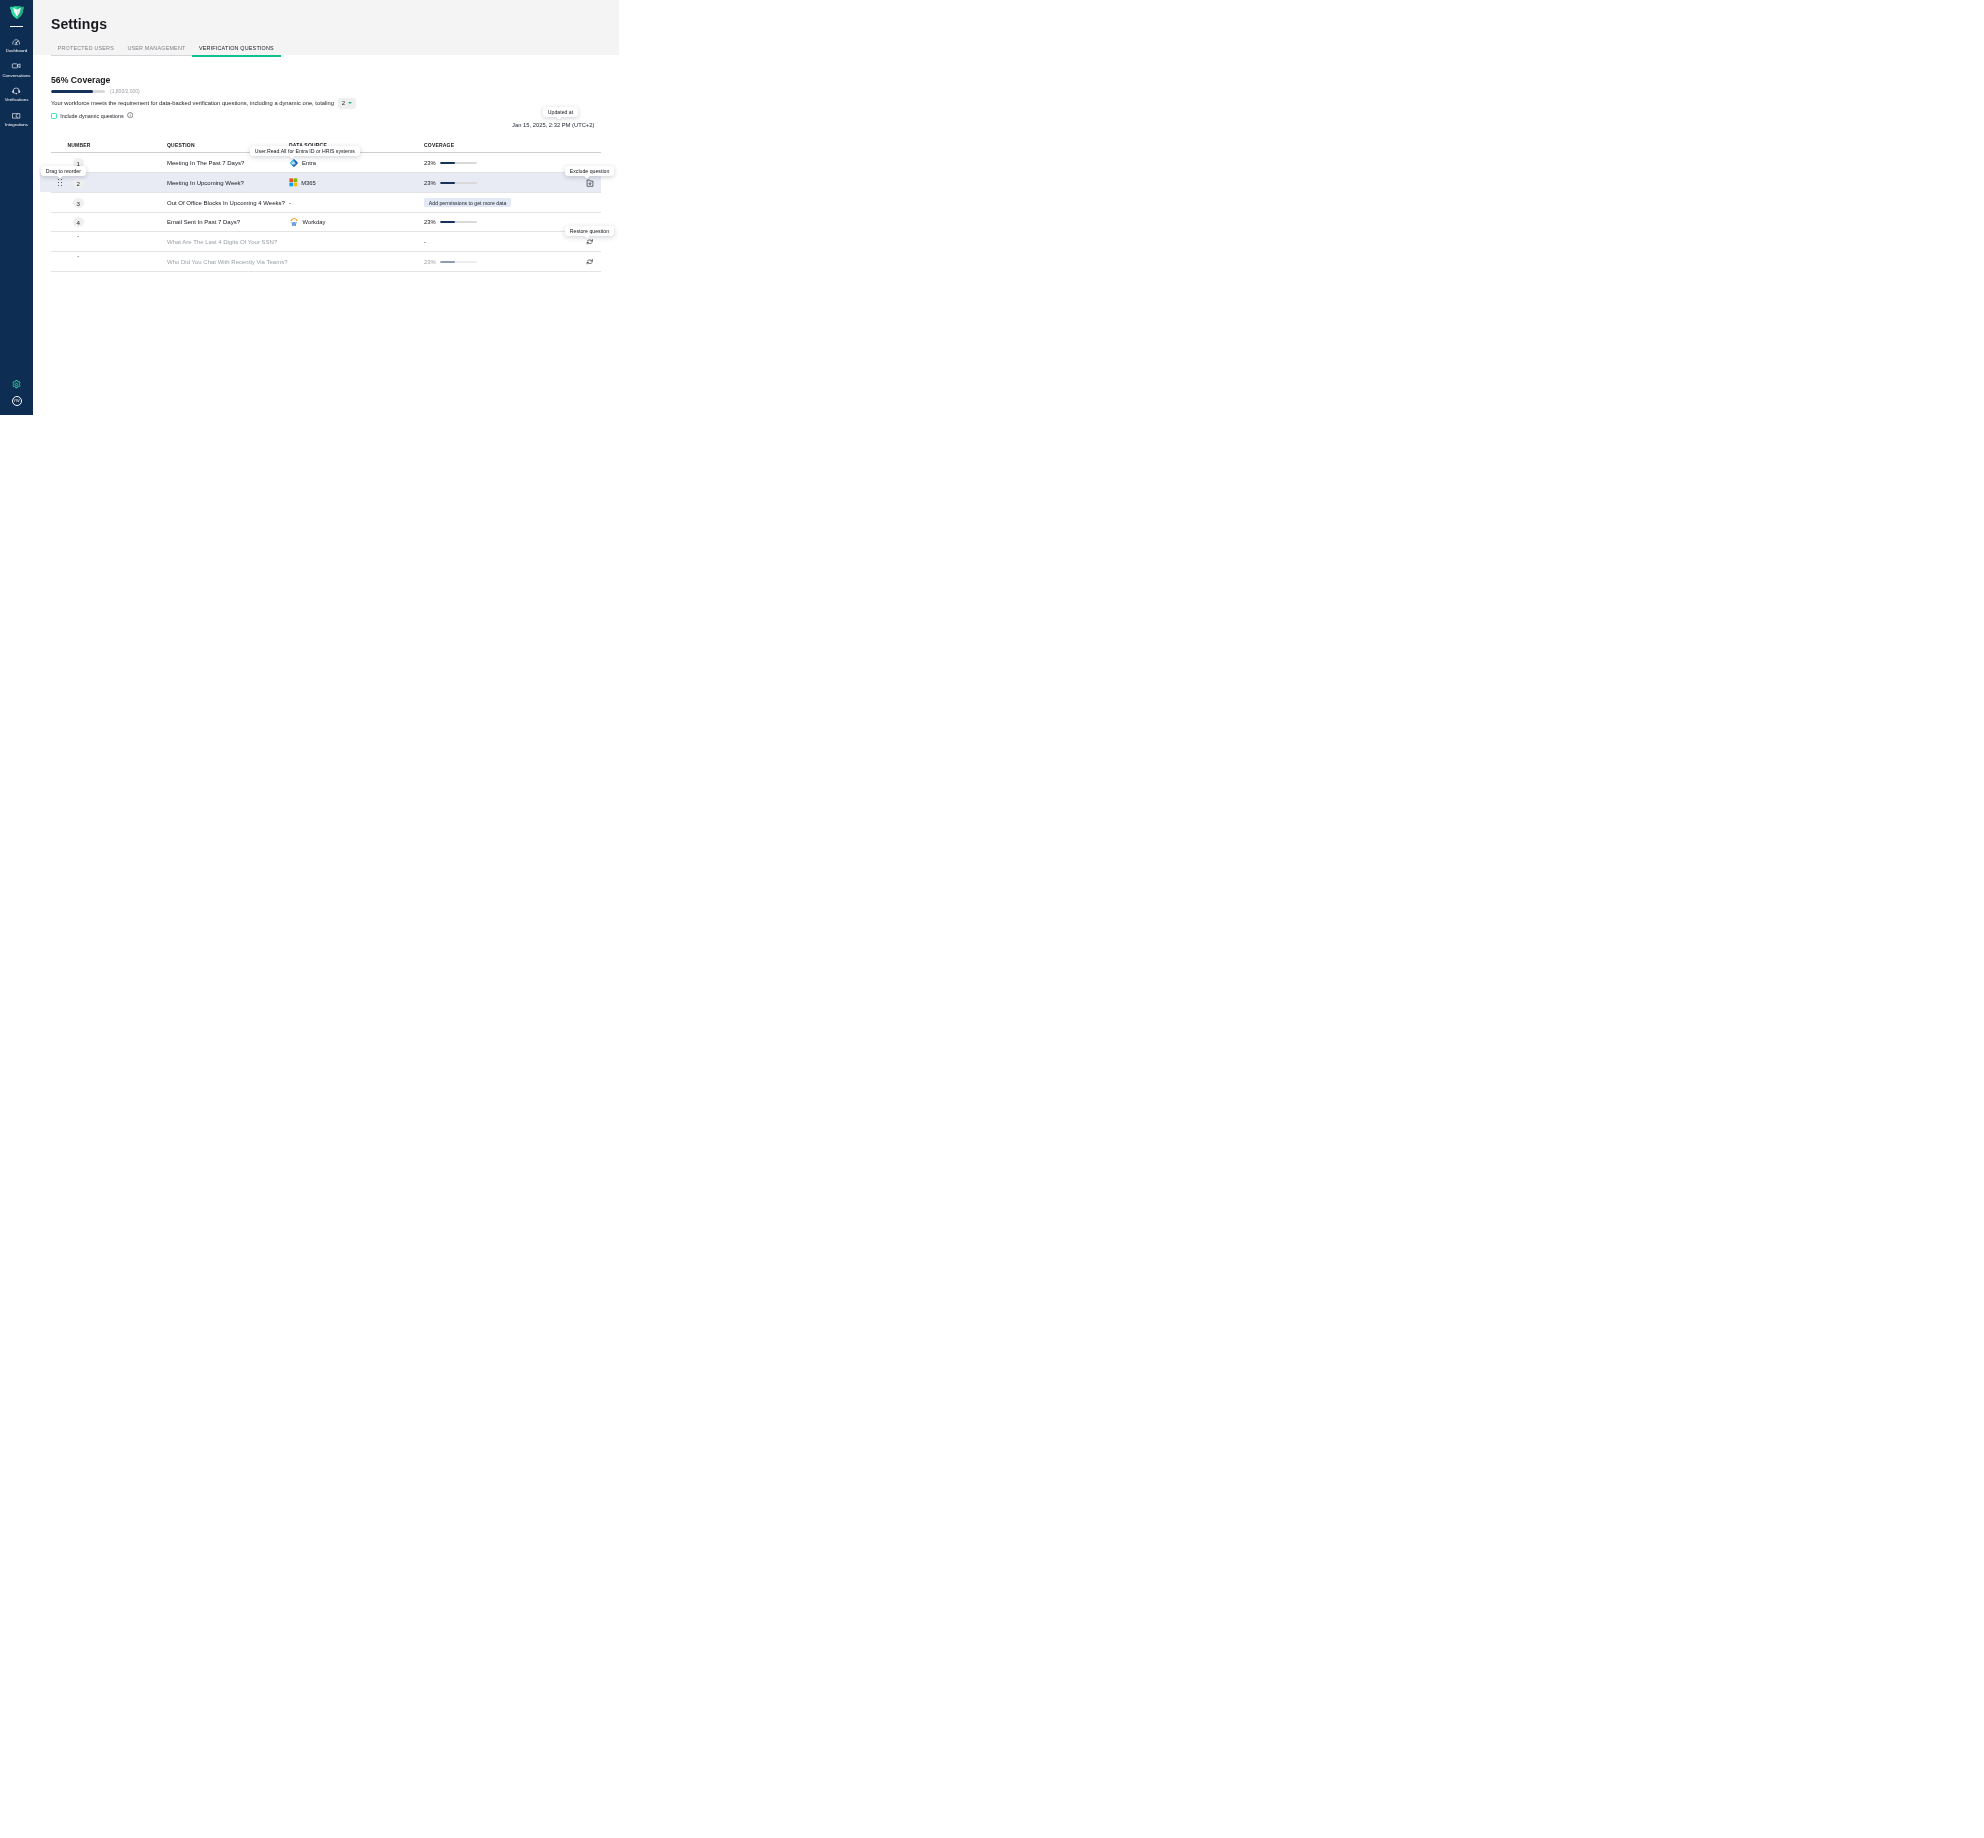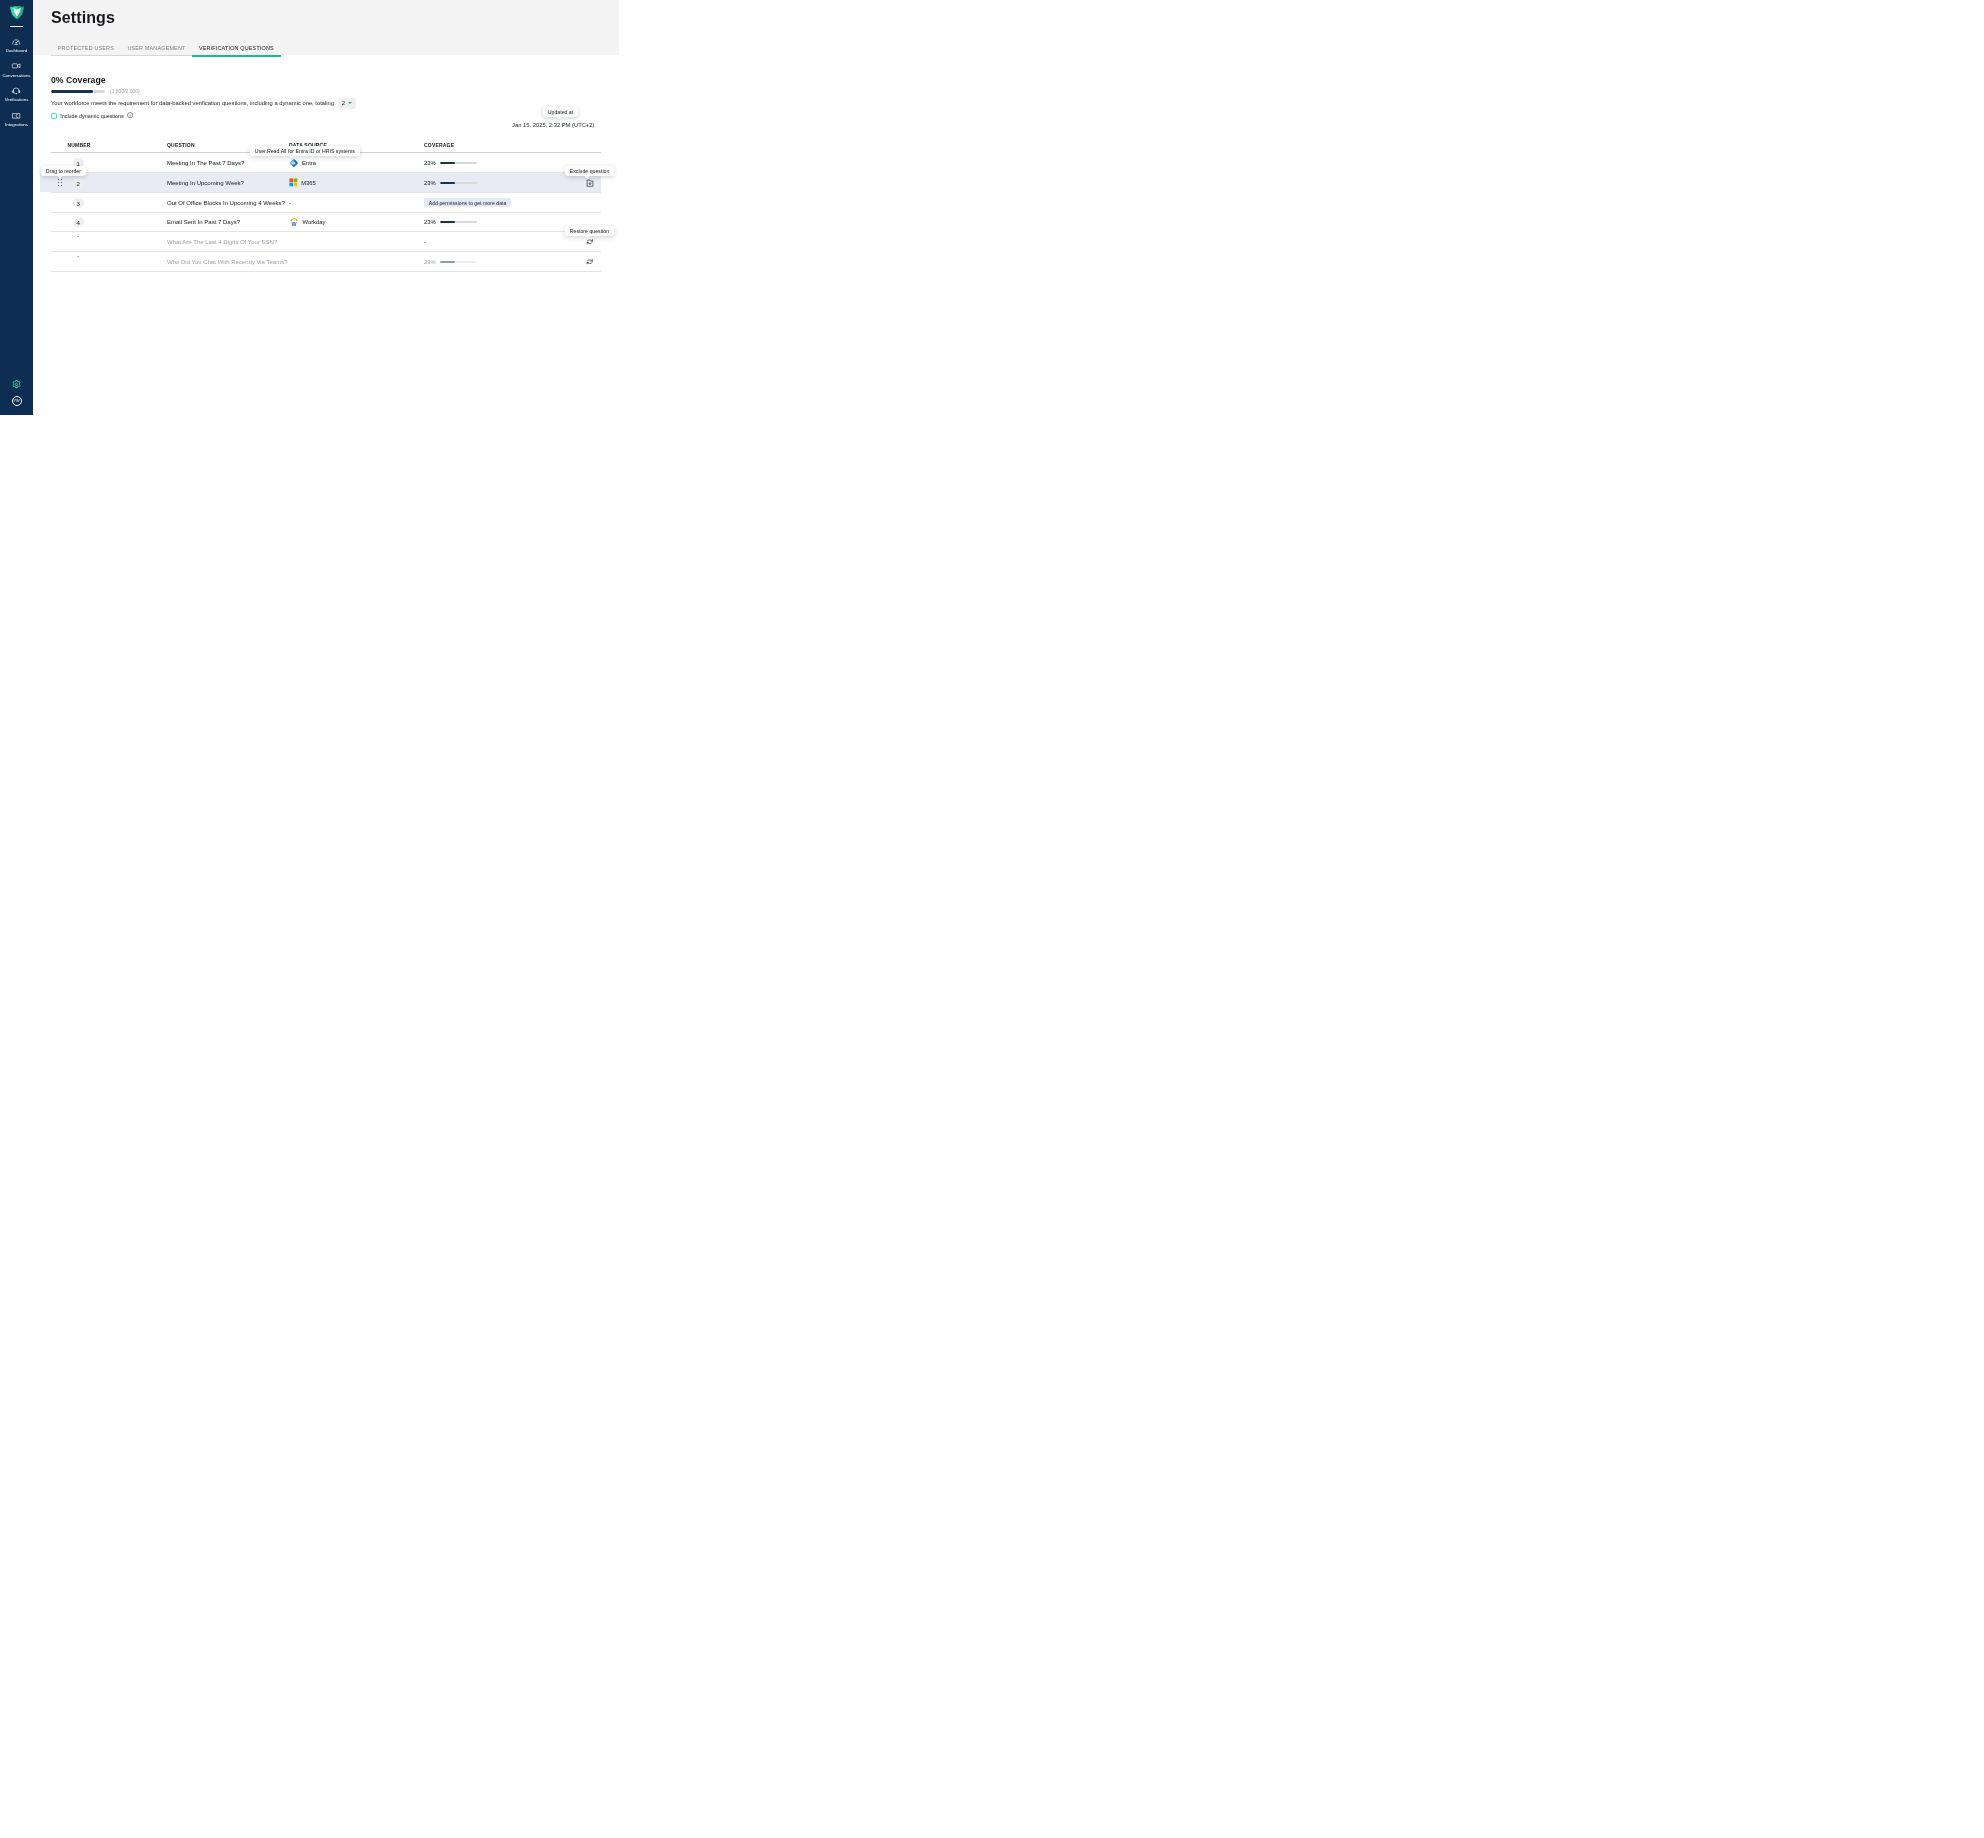--- a/index.html
+++ b/index.html
@@ -18,21 +18,21 @@
   .nav-item .nav-label { display:block; color:#ffffff; font-size:4.4px; margin-top:1.6px; }
   .nav-item svg { display:block; margin:0 auto; }
   .nav-dash { margin-top:9.5px; }
   .nav-item + .nav-item { margin-top:8.7px; }
   .sidebar .flexgrow { flex:1; }
   .gear-btn { margin-bottom:5.6px; cursor:pointer; }
   .avatar { width:10px; height:10px; border:0.6px solid #ffffff; border-radius:50%; color:#ffffff;
             font-size:3.8px; display:flex; align-items:center; justify-content:center; margin-bottom:8.7px; cursor:pointer; }
 
   
-  .page-title { left:51px; top:9px; font-size:16px; font-weight:600; color:#17191d; letter-spacing:0.1px; }
+  .page-title { left:51px; top:16px; font-size:14px; font-weight:600; color:#17191d; letter-spacing:0.1px; }
   .tabs { left:51px; top:41px; display:inline-flex; border-bottom:1.2px solid #d5d6d7; }
   .tab { position:relative; padding:3.6px 6.7px 4.8px; font-size:5.4px; letter-spacing:0.2px; color:#7f8287; cursor:pointer; white-space:nowrap; }
   .tab.active { color:#17191d; }
   .tab.active::after { content:""; position:absolute; left:0; right:0; bottom:-1.2px; height:1.6px; background:#10c08d; }
 
   
   .coverage-title { left:51px; top:75px; font-size:8.7px; font-weight:600; color:#17191d; }
   .progress-track { left:51px; top:90px; width:54px; height:2.8px; background:#d9d9da; border-radius:1.6px; overflow:hidden; }
   .progress-fill { height:100%; background:#153359; border-radius:1.6px; }
   .ratio { left:110px; top:88px; font-size:5px; color:#9ea1a7; }
@@ -159,21 +159,21 @@
 </aside>
 
 <h1 class="abs page-title">Settings</h1>
 
 <nav class="abs tabs">
   <div class="tab">PROTECTED USERS</div>
   <div class="tab">USER MANAGEMENT</div>
   <div class="tab active">VERIFICATION QUESTIONS</div>
 </nav>
 
-<h2 class="abs coverage-title">0% Coverage</h2>
+<h2 class="abs coverage-title">56% Coverage</h2>
 
 <div class="abs progress-track">
   <div class="progress-fill" style="width:77%"></div>
 </div>
 <span class="abs ratio">(1,800/2,000)</span>
 
 <div class="abs sentence-row">
   <span class="sentence">Your workforce meets the requirement for data-backed verification questions, including a dynamic one, totaling</span>
   <div class="dropdown">
     <span class="val">2</span>

